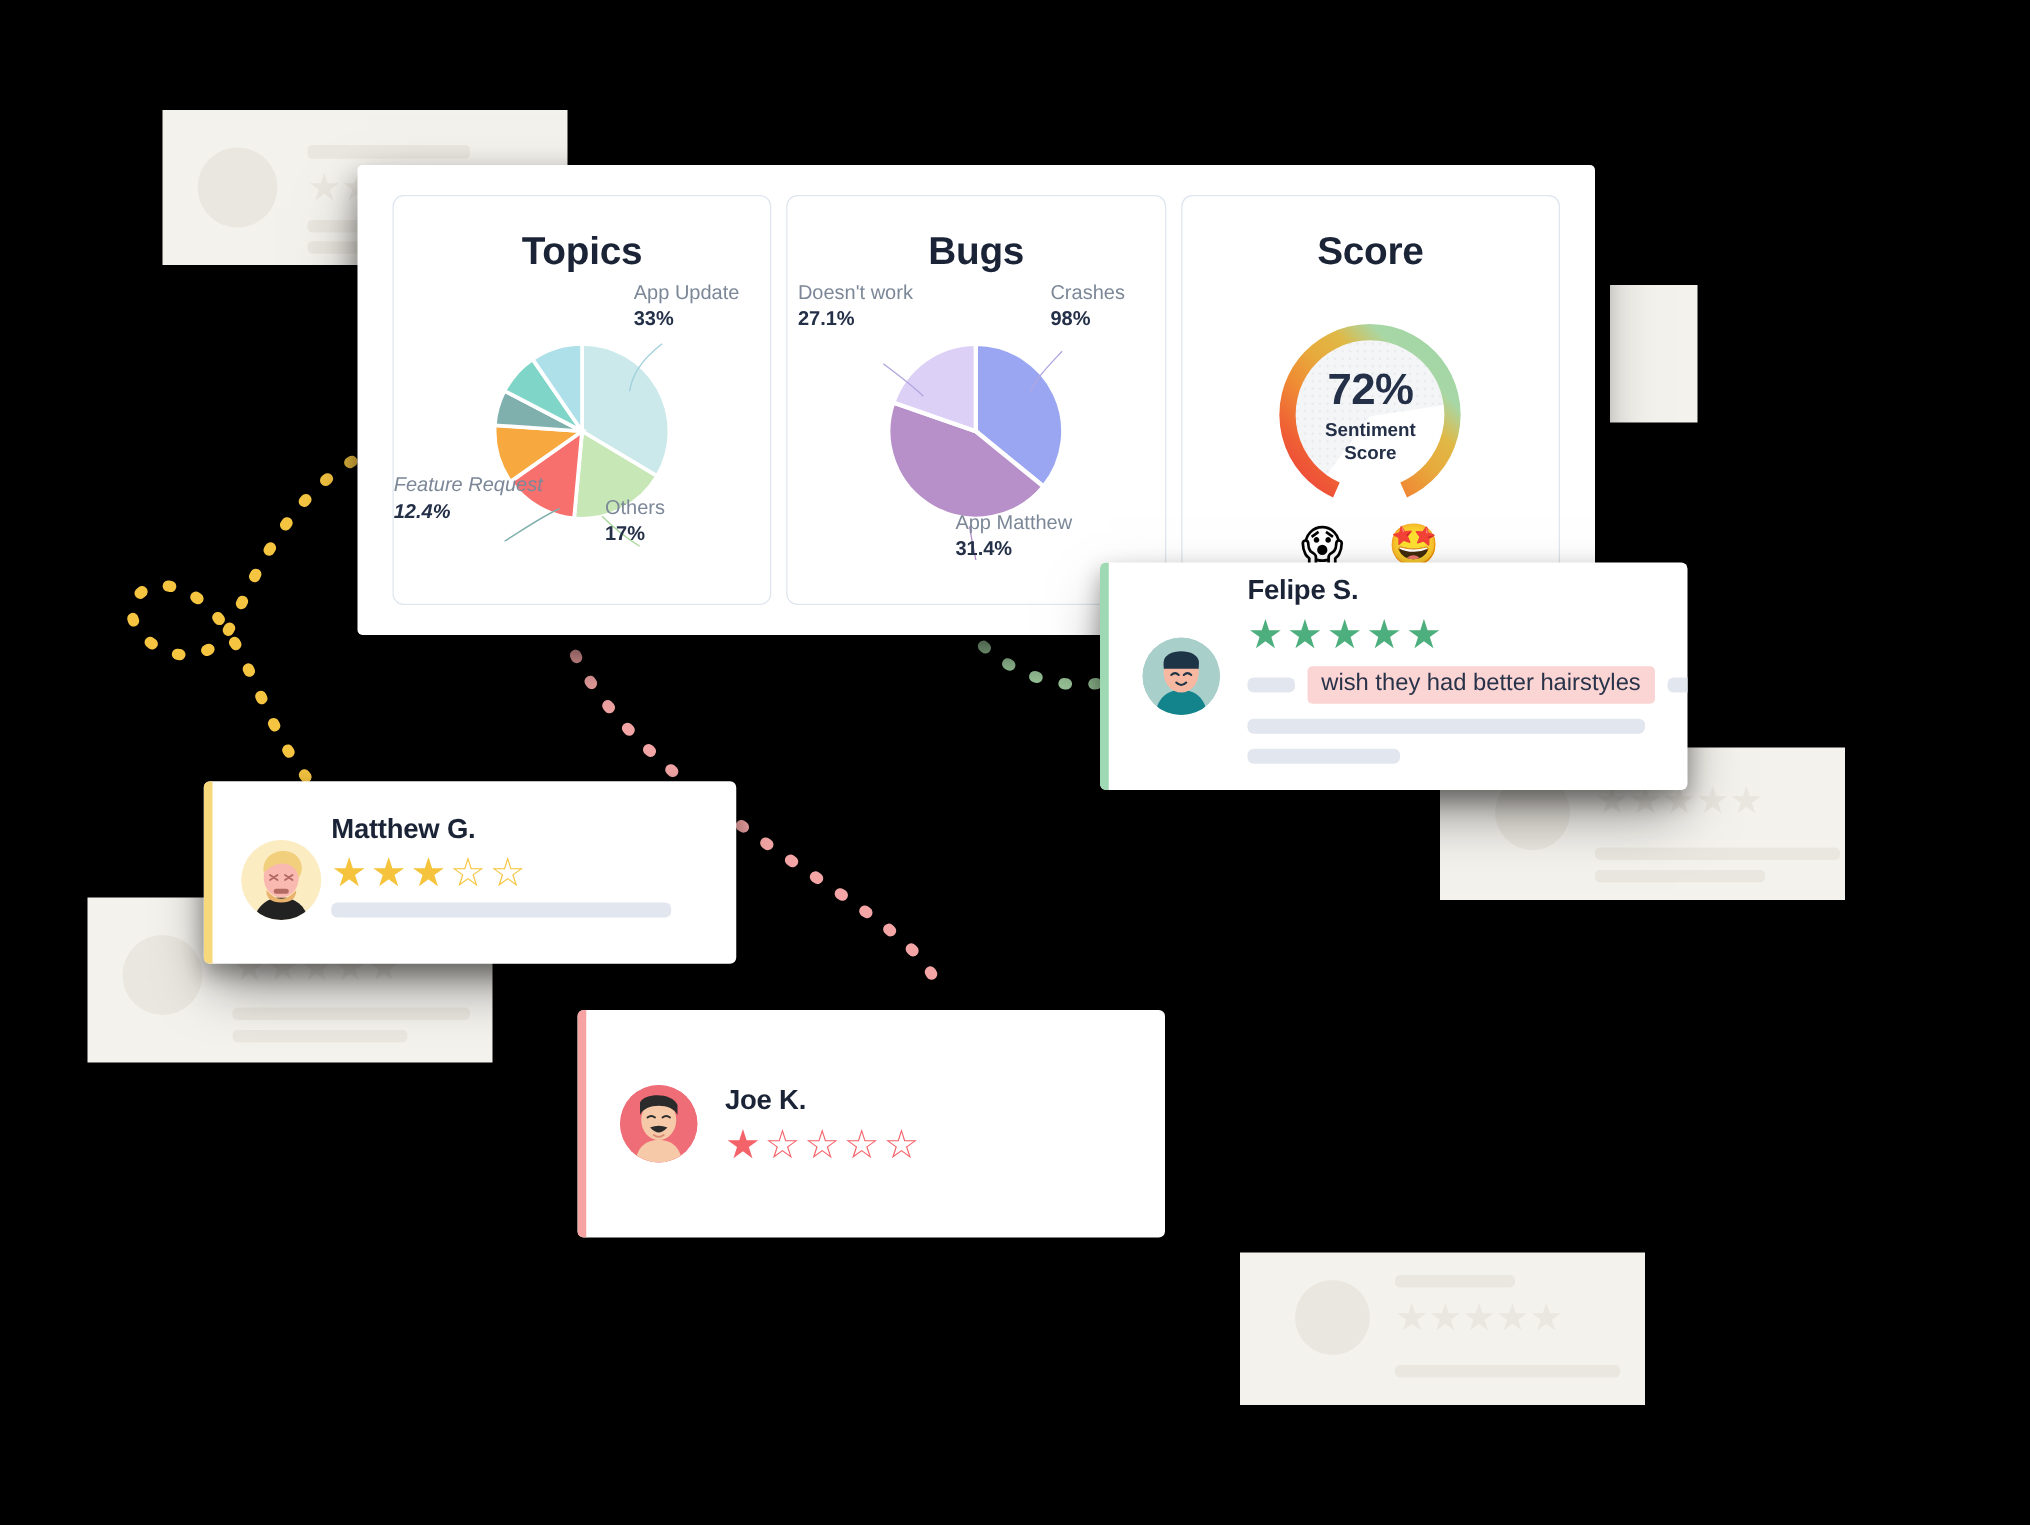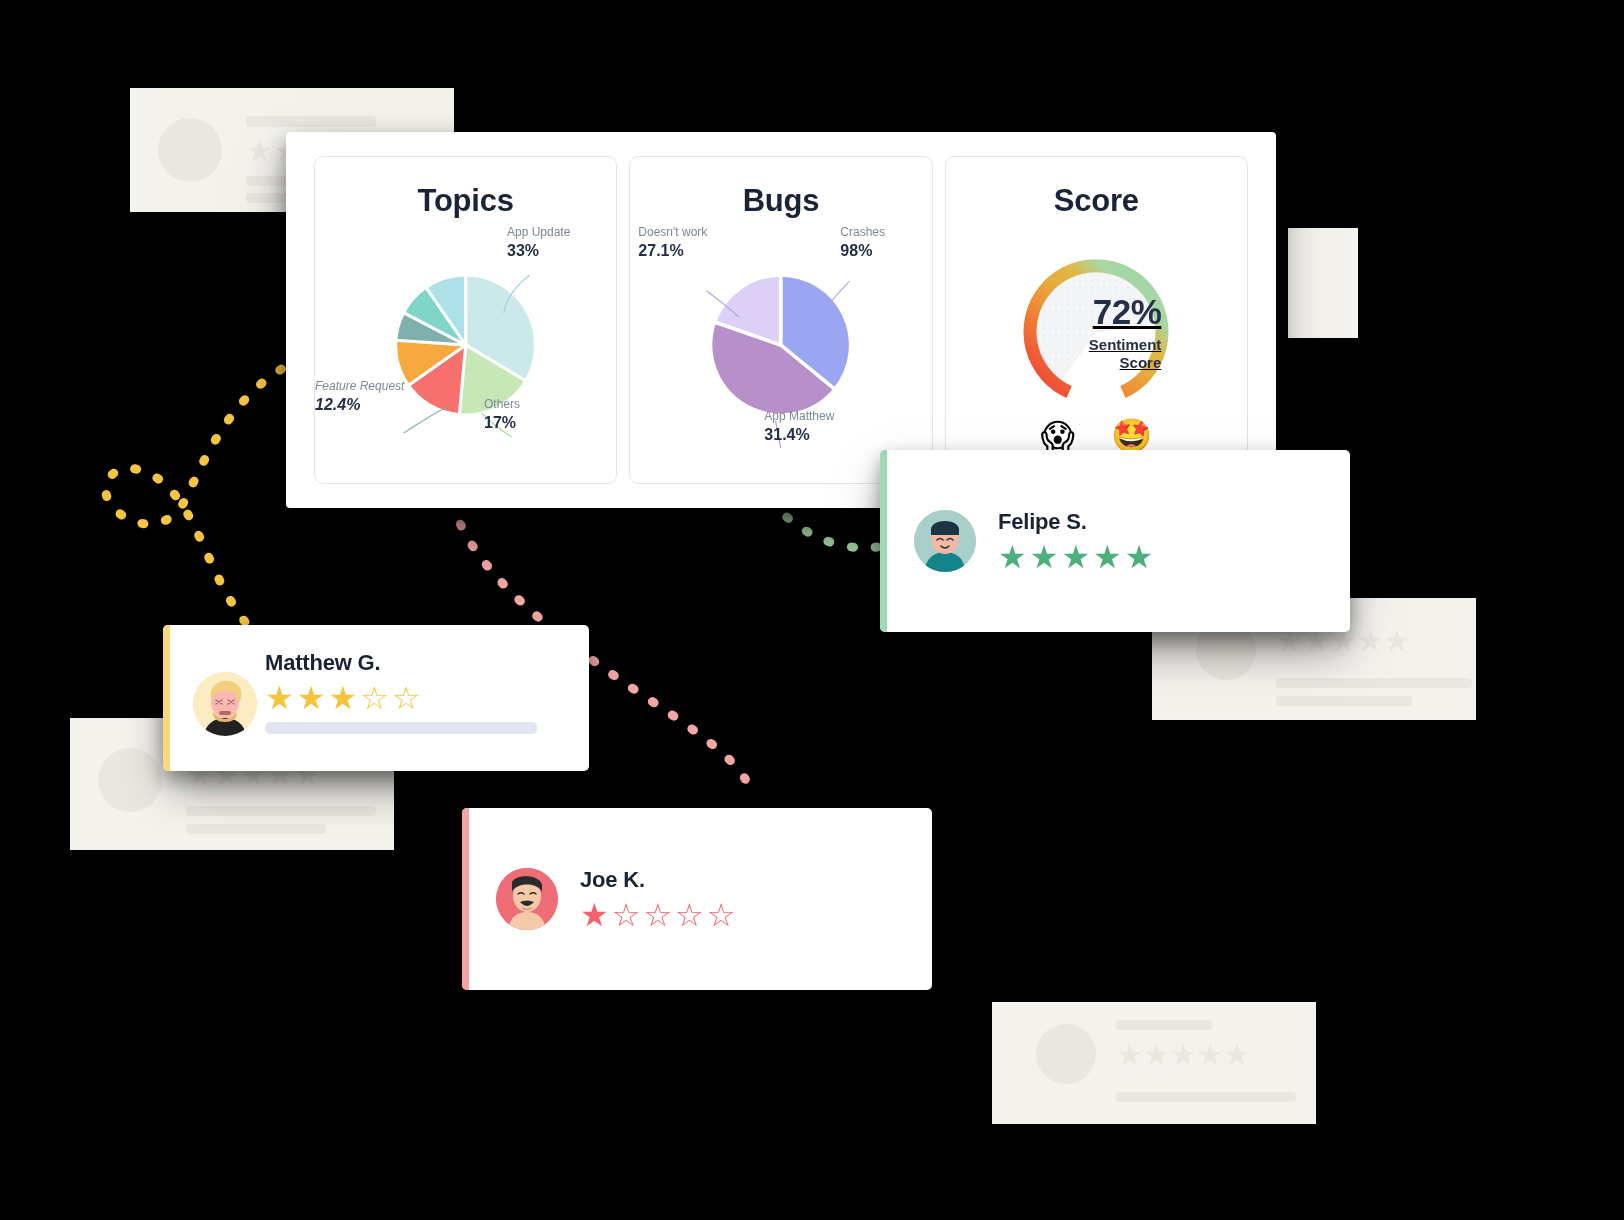--- a/index.html
+++ b/index.html
@@ -20,28 +20,28 @@
   .panels{position:absolute;left:28px;top:24px;right:28px;bottom:24px;display:flex;gap:12px;}
   .panel{flex:1;border:1px solid #dfe6ef;border-radius:9px;background:#fff;position:relative;}
   .panel-title{position:absolute;left:0;right:0;top:26px;text-align:center;
     font-size:31px;font-weight:700;color:#1b2436;letter-spacing:-.2px;}
 
   
   .pie-wrap{position:absolute;left:0;right:0;top:80px;bottom:0;}
 
   
   .lbl{position:absolute;white-space:nowrap;}
-  .lbl .lt{font-size:12px;color:#7c8798;line-height:1.25;}
+  .lbl .lt{font-size:16px;color:#7c8798;line-height:1.25;}
   .lbl .lv{font-size:16px;font-weight:700;color:#243048;line-height:1.35;}
   .lbl.right .lt,.lbl.right .lv{text-align:left;}
 
   
   .gauge{position:absolute;left:50%;top:92px;transform:translateX(-50%);width:168px;height:168px;}
   .gauge .gcenter{position:absolute;left:50%;top:50%;transform:translate(-50%,-50%);
-    text-align:right;width:130px;text-decoration:underline;}
+    text-align:center;width:130px;}
   .gauge .gpct{font-size:35px;font-weight:700;color:#243048;line-height:1;letter-spacing:-.5px;}
   .gauge .glabel{font-size:15px;font-weight:700;color:#243048;line-height:1.2;margin-top:7px;}
   .emojis{position:absolute;left:50%;top:262px;transform:translateX(-50%);
     display:flex;gap:36px;font-size:33px;line-height:1;}
 
   
   .rcard{position:absolute;background:#fff;border-radius:5px;
     box-shadow:0 22px 44px -8px rgba(0,0,0,.5),0 8px 18px rgba(0,0,0,.3);
     overflow:hidden;}
   .rcard .accent{position:absolute;left:0;top:0;bottom:0;width:7px;}
@@ -230,20 +230,33 @@
       </div>
       <div class="rmain">
         <div class="rname">Felipe S.</div>
         <div class="stars" style="color:#4caf7d;">
           <span>★</span>
           <span>★</span>
           <span>★</span>
           <span>★</span>
           <span>★</span>
         </div>
+        <div class="lines">
+          <div class="lrow">
+            <span class="sk" style="width:38px;"></span>
+            <span class="hl">wish they had better hairstyles</span>
+            <span class="sk" style="width:46px;"></span>
+          </div>
+          <div class="lrow">
+            <span class="sk" style="width:318px;"></span>
+          </div>
+          <div class="lrow">
+            <span class="sk" style="width:122px;"></span>
+          </div>
+        </div>
       </div>
     </div>
   </div>
 
   <div class="rcard" style="left:163px;top:625px;width:426px;height:146px;">
     <div class="accent" style="background:#f7d87a;"></div>
     <div class="body" style="padding:18px 22px 18px 30px;">
       <div class="avatar" style="background:#fbecc2;width:64px;height:64px;margin-top:12px;">
         <svg viewBox="0 0 64 64" width="64" height="64">
           <circle cx="32" cy="32" r="32" fill="#fbecc2"></circle>

